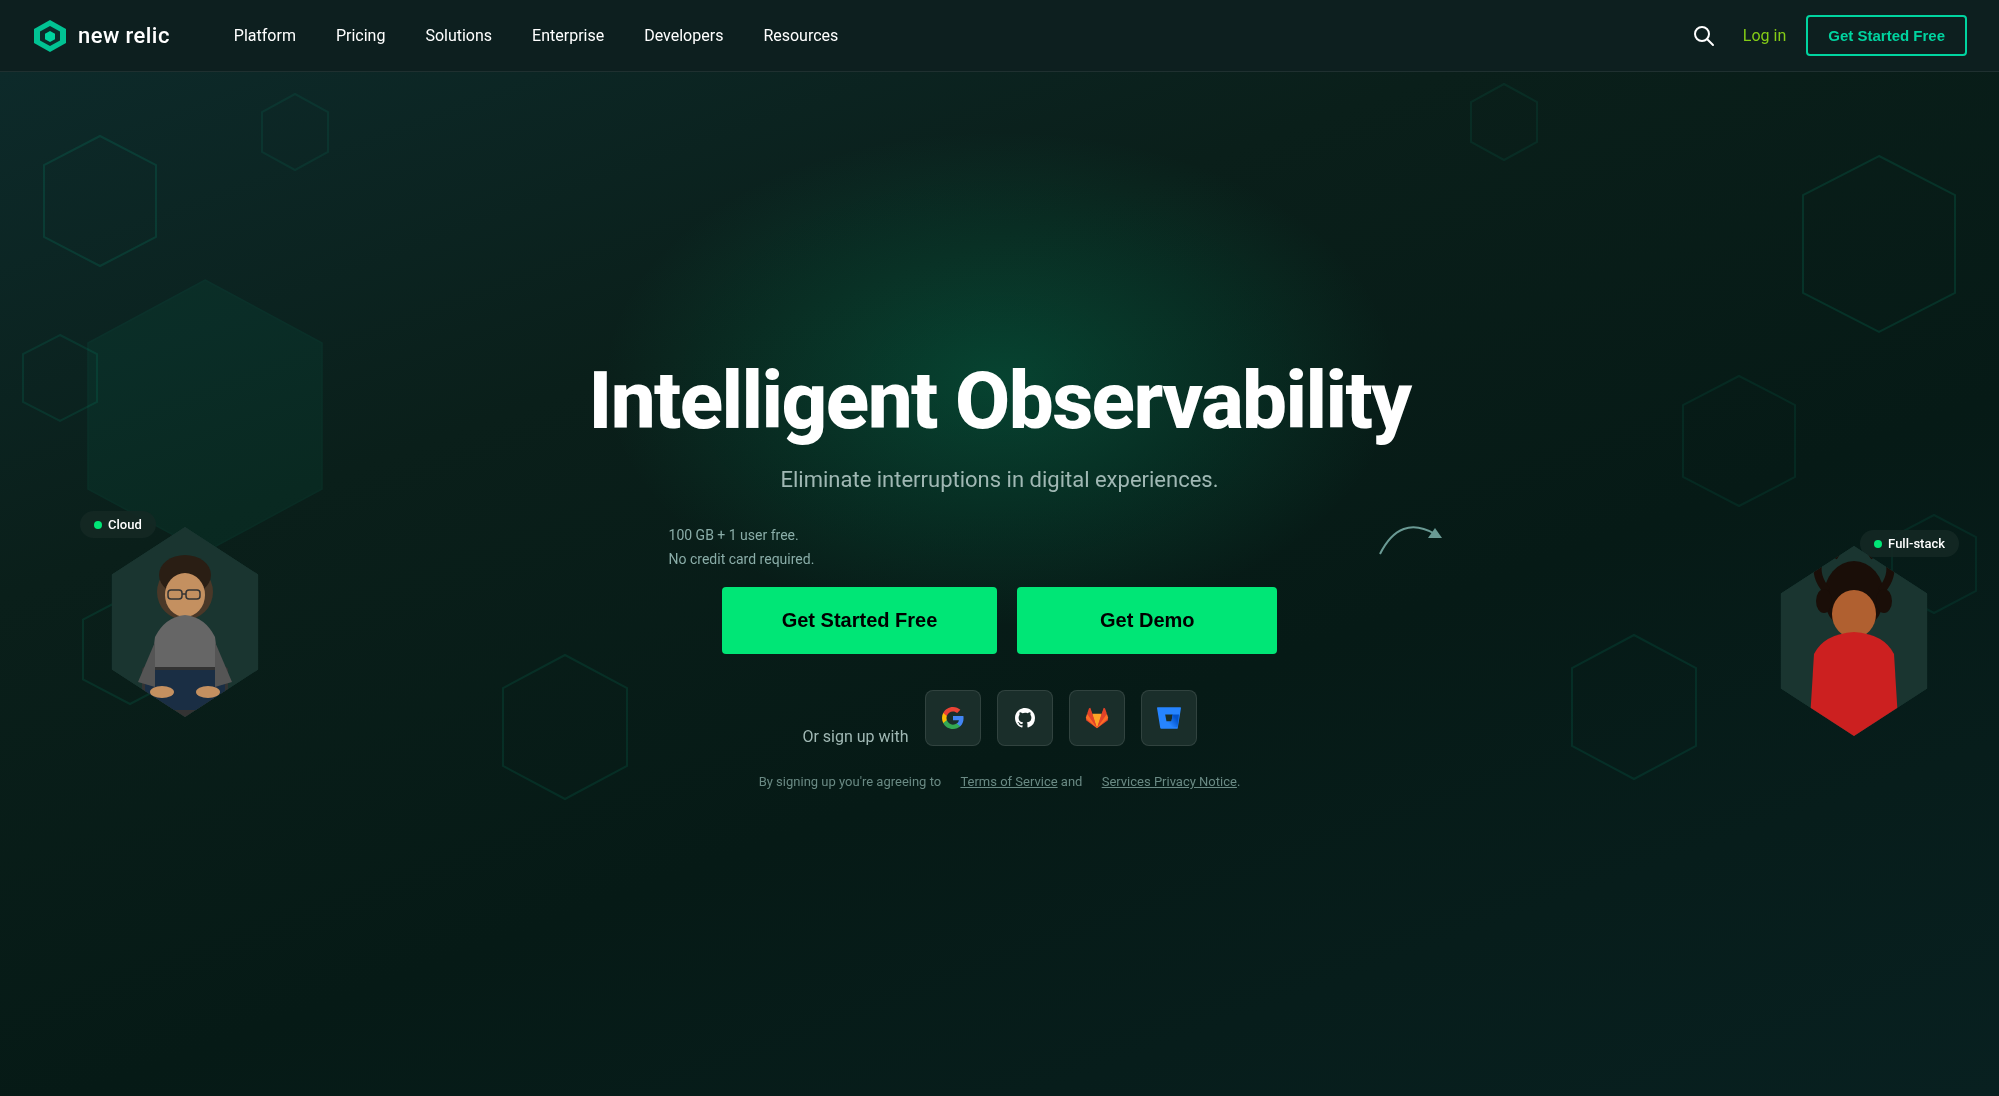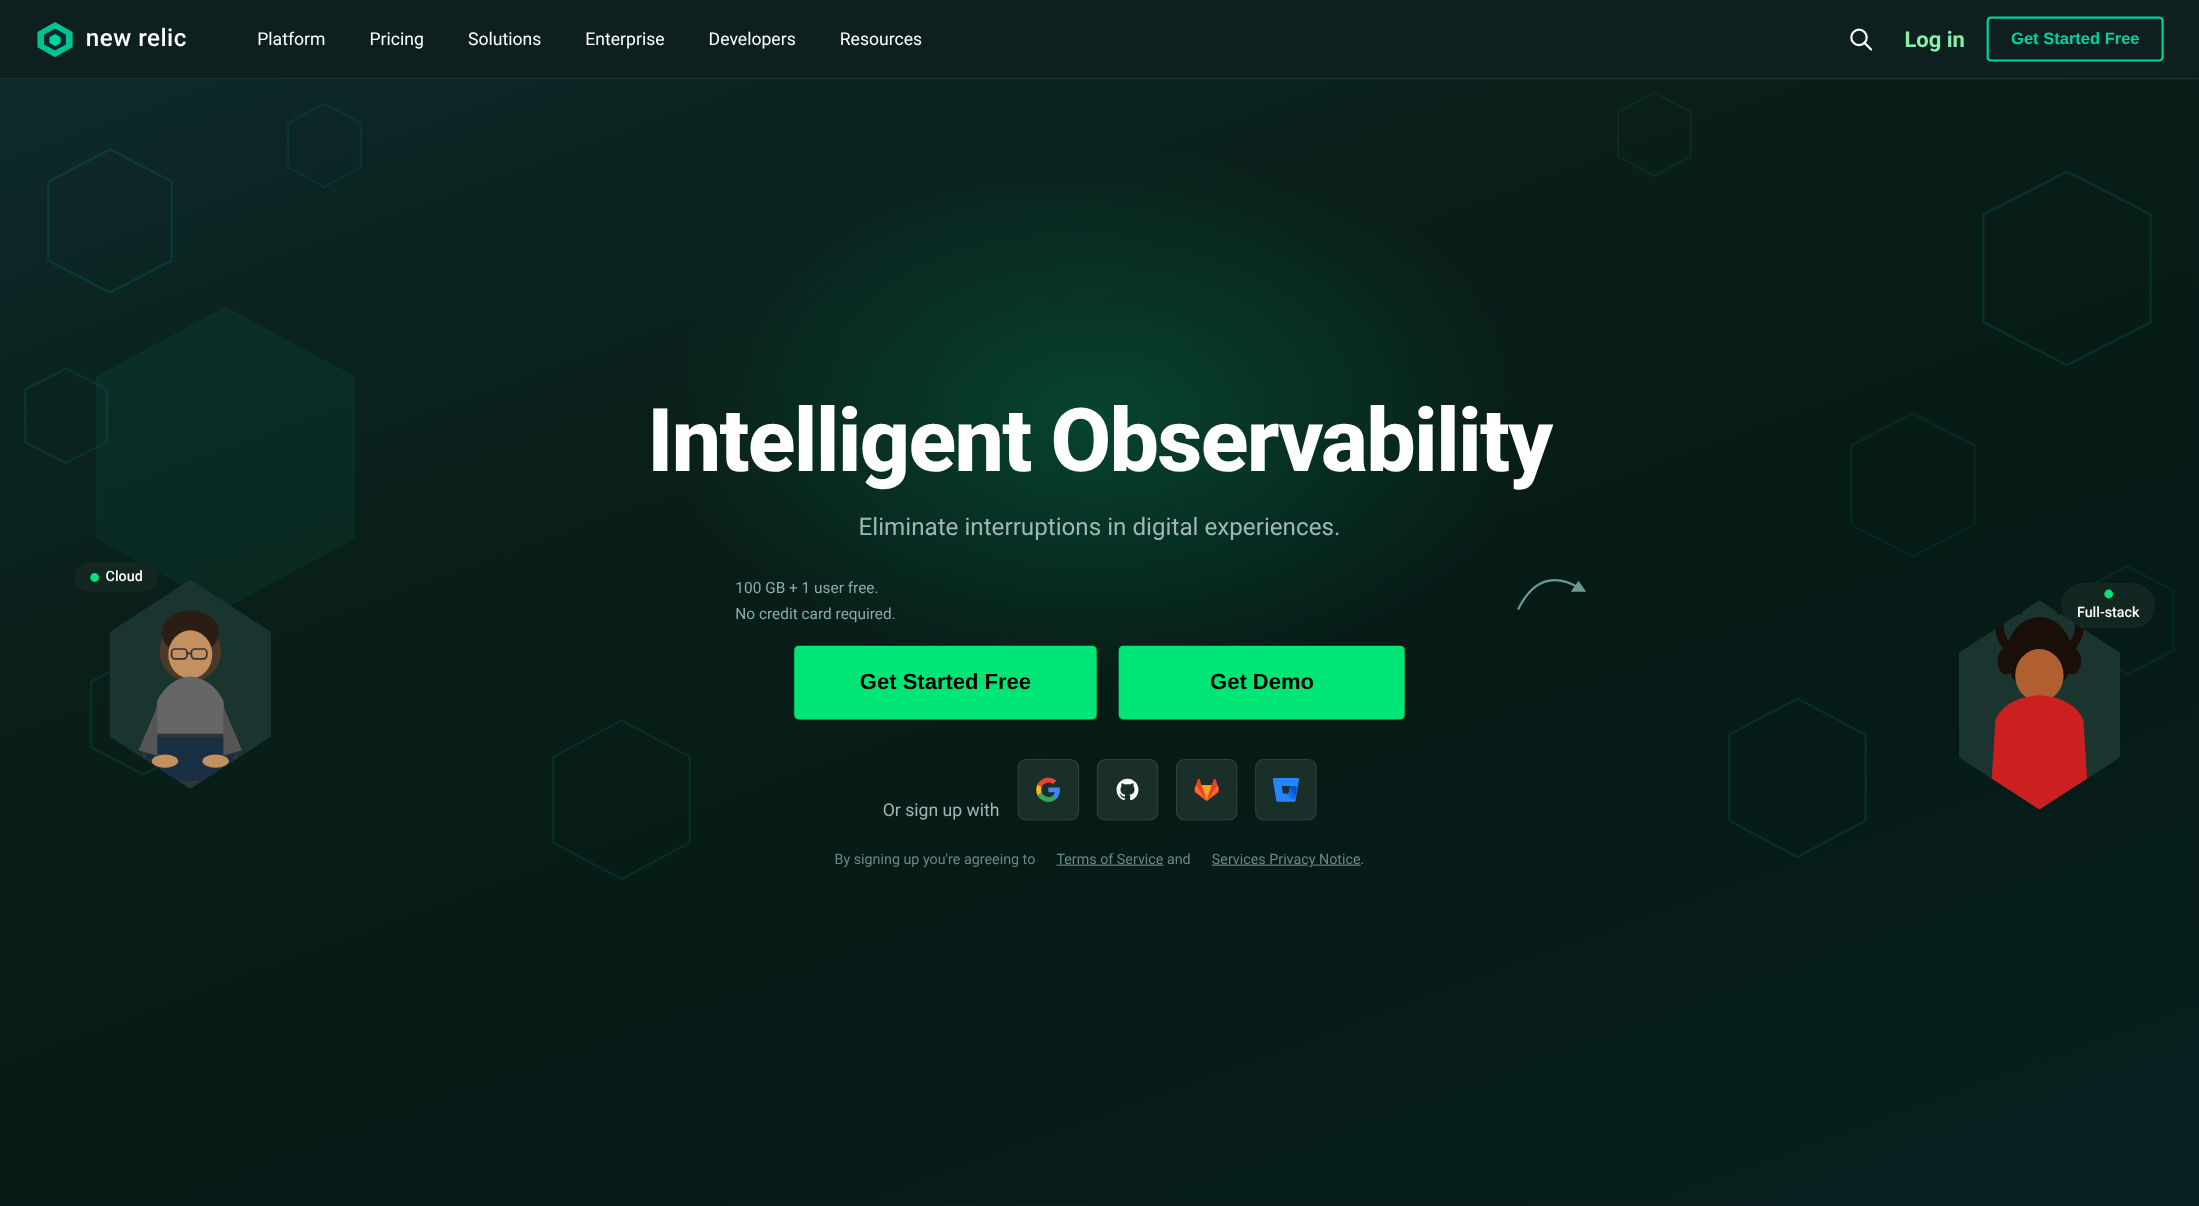--- a/index.html
+++ b/index.html
@@ -70,23 +70,23 @@
       background: none;
       border: none;
       color: #fff;
       cursor: pointer;
       padding: 8px;
       display: flex;
       align-items: center;
     }
 
     .login-link {
-      color: #86efac;
-      font-size: 20px;
-      font-weight: 700;
+      color: #84cc16;
+      font-size: 16px;
+      font-weight: 400;
       text-decoration: none;
       cursor: pointer;
     }
 
     .get-started-nav {
       border: 2px solid #00d4a0;
       color: #00d4a0;
       background: transparent;
       padding: 10px 20px;
       border-radius: 4px;
@@ -211,21 +211,21 @@
 
     .terms-text a {
       color: #6a8a84;
       text-decoration: underline;
       margin-left: 16px;
     }
 
     
     .person-left {
       position: absolute;
-      left: 88px;
+      left: 100px;
       top: 50%;
       transform: translateY(-30%);
       z-index: 3;
     }
 
     .person-right {
       position: absolute;
       right: 60px;
       top: 50%;
       transform: translateY(-20%);
@@ -244,21 +244,20 @@
       font-weight: 500;
       position: absolute;
       top: -16px;
       left: -20px;
       white-space: nowrap;
     }
 
     .person-label-right {
       right: -20px;
       left: auto;
-      flex-direction: column;
     }
 
     .dot-green {
       width: 8px;
       height: 8px;
       border-radius: 50%;
       background: #00e676;
       flex-shrink: 0;
     }
 

